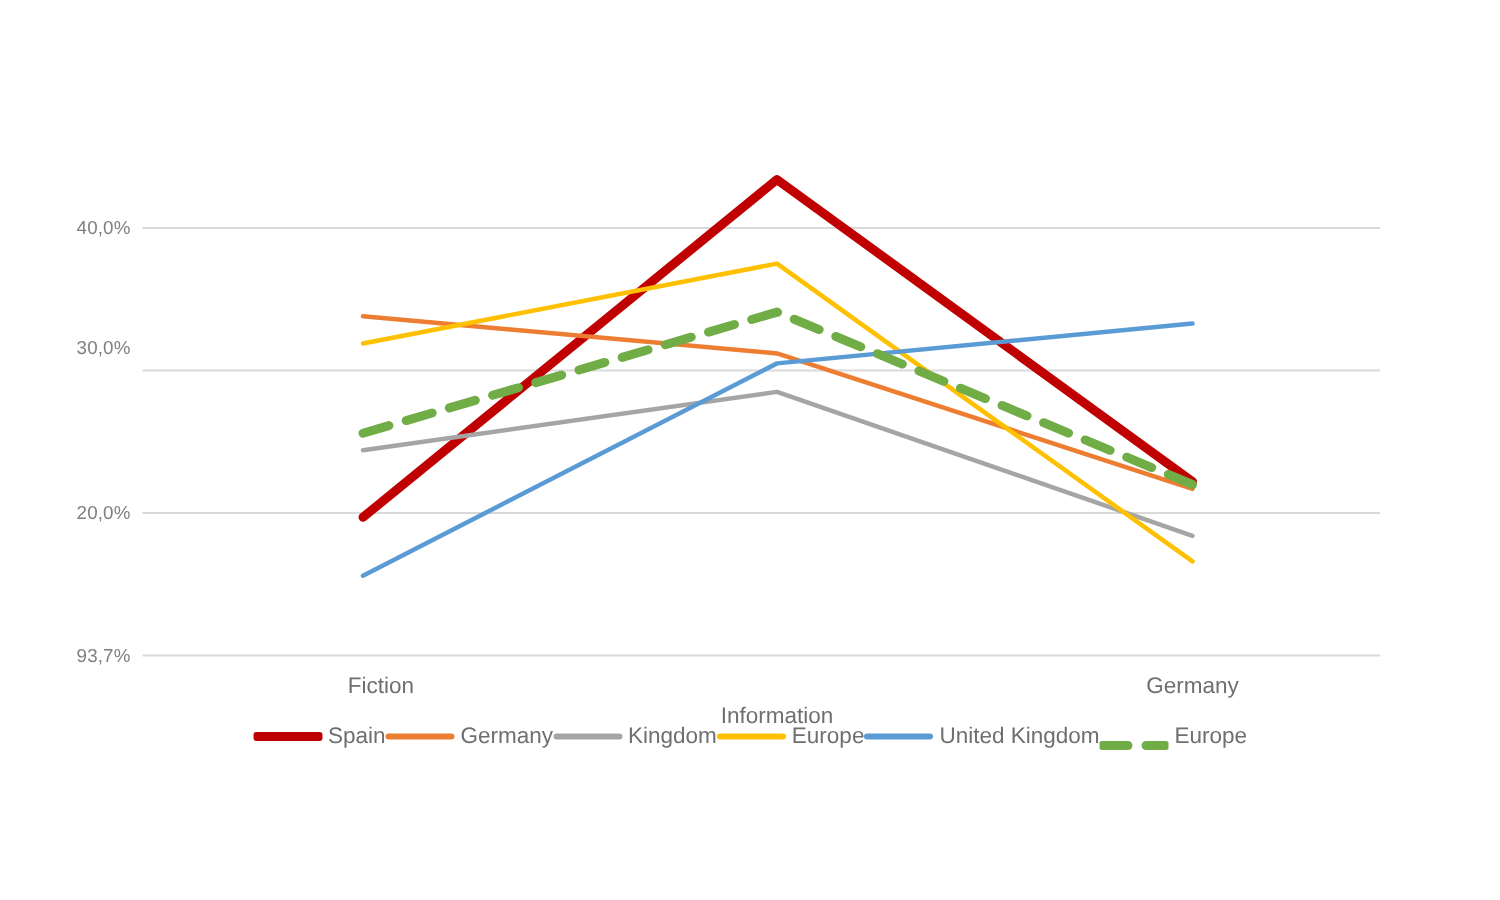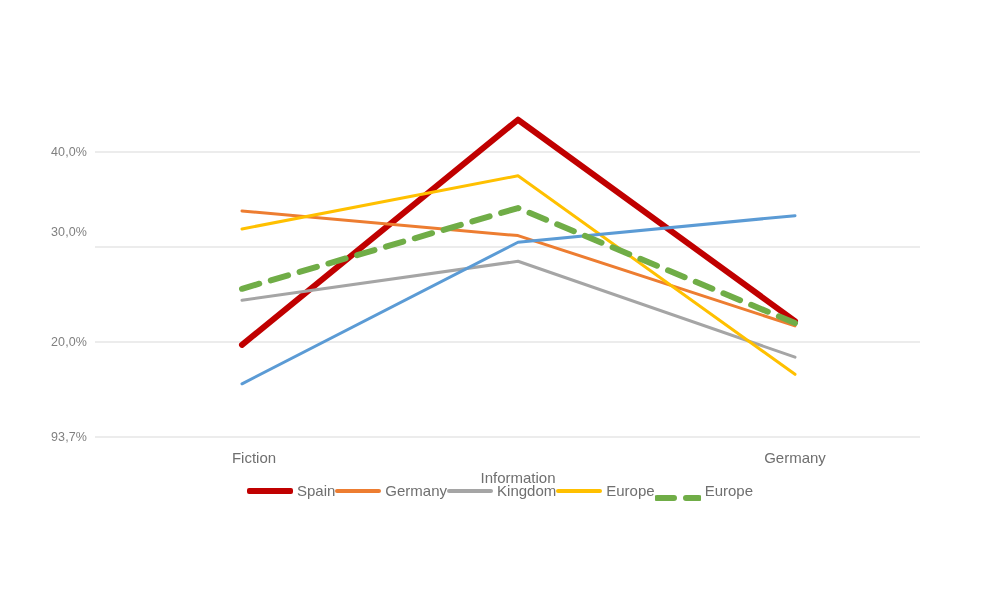--- a/index.html
+++ b/index.html
@@ -124,20 +124,24 @@
       </div>
       <div class="legend-item">
         <span class="legend-swatch" style="background: rgb(165, 165, 165);"></span>
         <span class="legend-text">Kingdom</span>
       </div>
       <div class="legend-item">
         <span class="legend-swatch" style="background: rgb(255, 192, 0);"></span>
         <span class="legend-text">Europe</span>
       </div>
       <div class="legend-item">
+        <span class="legend-swatch" style="background: rgb(91, 155, 213);"></span>
+        <span class="legend-text">United Kingdom</span>
+      </div>
+      <div class="legend-item">
         <span class="legend-swatch thick dashed"><svg width="46" height="8" viewBox="0 0 46 8">
             <line x1="2" x2="44" y1="4" y2="4" stroke="#70AD47" stroke-width="6" stroke-linecap="round" stroke-dasharray="17 12"></line>
           </svg></span>
         <span class="legend-text">Europe</span>
       </div>
     </div>
 
 </div>
 
 </body></html>

